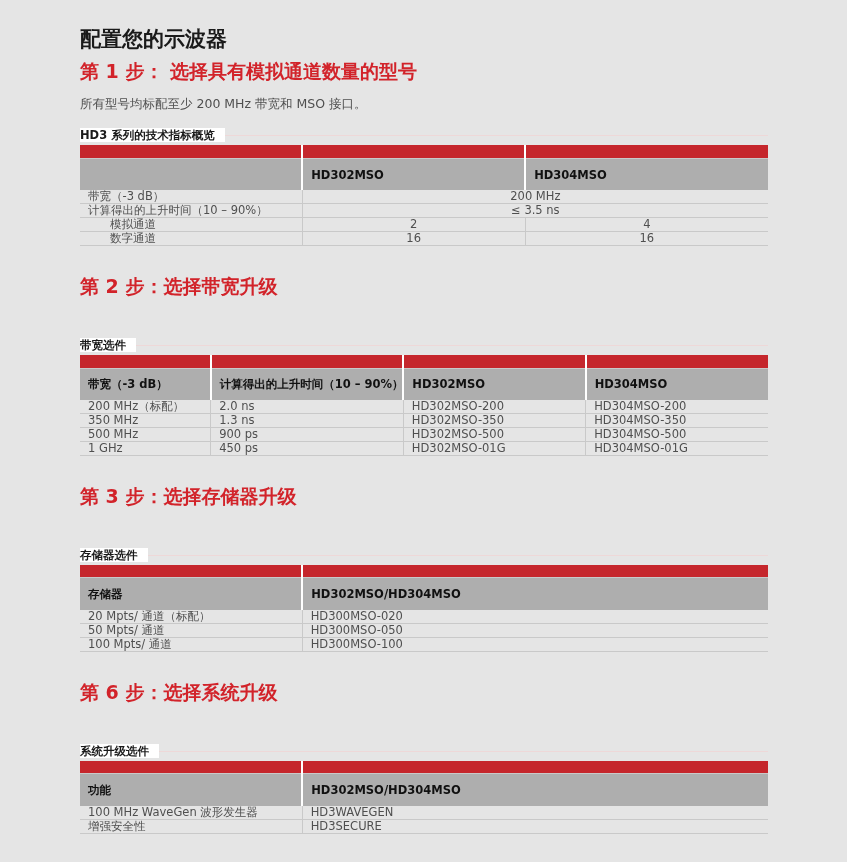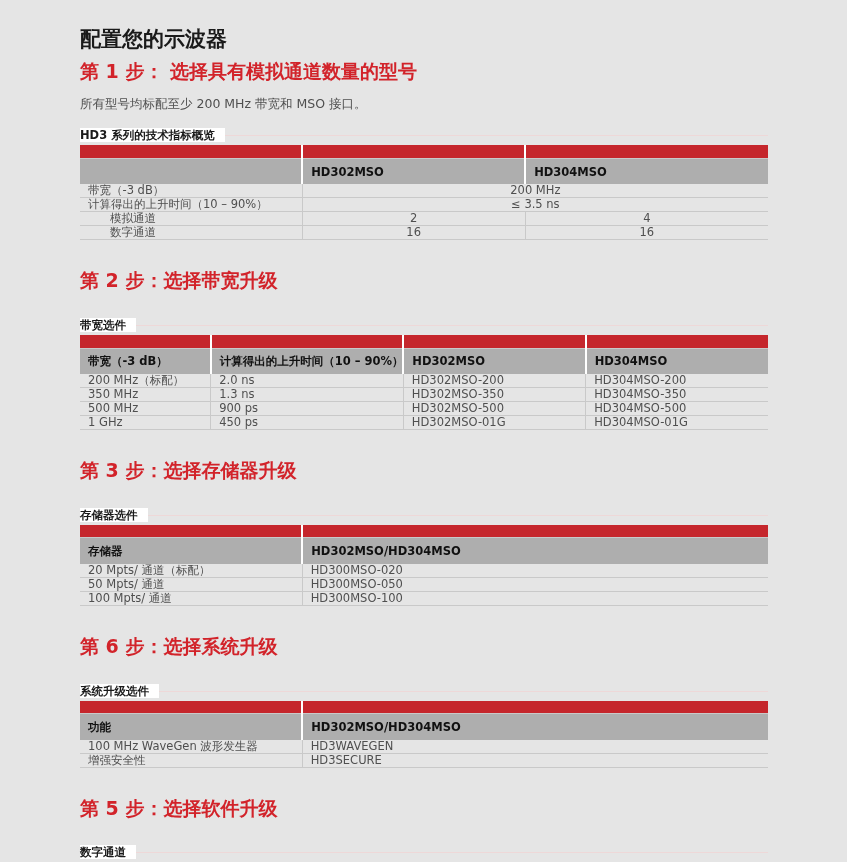--- a/index.html
+++ b/index.html
@@ -15,29 +15,29 @@
   body{font-family:"DejaVu Sans","Liberation Sans",sans-serif;}
   .page{width:847px;height:862px;background:#e5e5e5;padding:26px 79px 0 80px;overflow:hidden;}
 
   .page-title{font-size:21px;font-weight:bold;color:var(--txt-dark);margin:0;line-height:1.25;}
 
   .step-heading{font-size:19px;font-weight:bold;color:var(--red-heading);margin:29px 0 0;line-height:1.2;}
   .step-heading.first{margin-top:8px;}
 
   .intro{font-size:12.5px;color:var(--txt-body);margin:13px 0 0;line-height:1.3;}
 
-  .tbl-caption{position:relative;margin-top:26px;font-size:11.5px;font-weight:bold;color:var(--txt-dark);line-height:14px;}
+  .tbl-caption{position:relative;margin-top:40px;font-size:11.5px;font-weight:bold;color:var(--txt-dark);line-height:14px;}
   .tbl-caption.after-intro{margin-top:16px;}
   .tbl-caption .rule{position:absolute;left:0;right:0;top:7px;height:1px;background:#eed8d8;}
   .tbl-caption .txt{position:relative;display:inline-block;background:#fff;padding-right:10px;}
 
   table.opt-table{width:100%;border-collapse:collapse;table-layout:fixed;margin-top:3px;}
   tr.bar-row td{height:7px;background:var(--red-bar);padding:0;border:none;}
   tr.head-row th{background:var(--gray-header);color:#111;font-size:11.5px;font-weight:bold;
-                 text-align:left;padding:2px 8px;line-height:12px;height:26px;white-space:nowrap;overflow:hidden;}
+                 text-align:left;padding:2px 8px;line-height:12px;height:32px;white-space:nowrap;overflow:hidden;}
   table.opt-table td{font-size:11.5px;color:var(--txt-body);padding:1px 8px;line-height:11px;height:13px;
                      border-bottom:1px solid var(--line);white-space:nowrap;overflow:hidden;}
   tr.bar-row td.sep, tr.head-row th.sep{border-left:2px solid #fff;}
   table.opt-table td.vline{border-left:1px solid var(--line);}
   table.opt-table td.indent{padding-left:30px;}
 </style>
 </head>
 <body>
 
 <div class="page">

